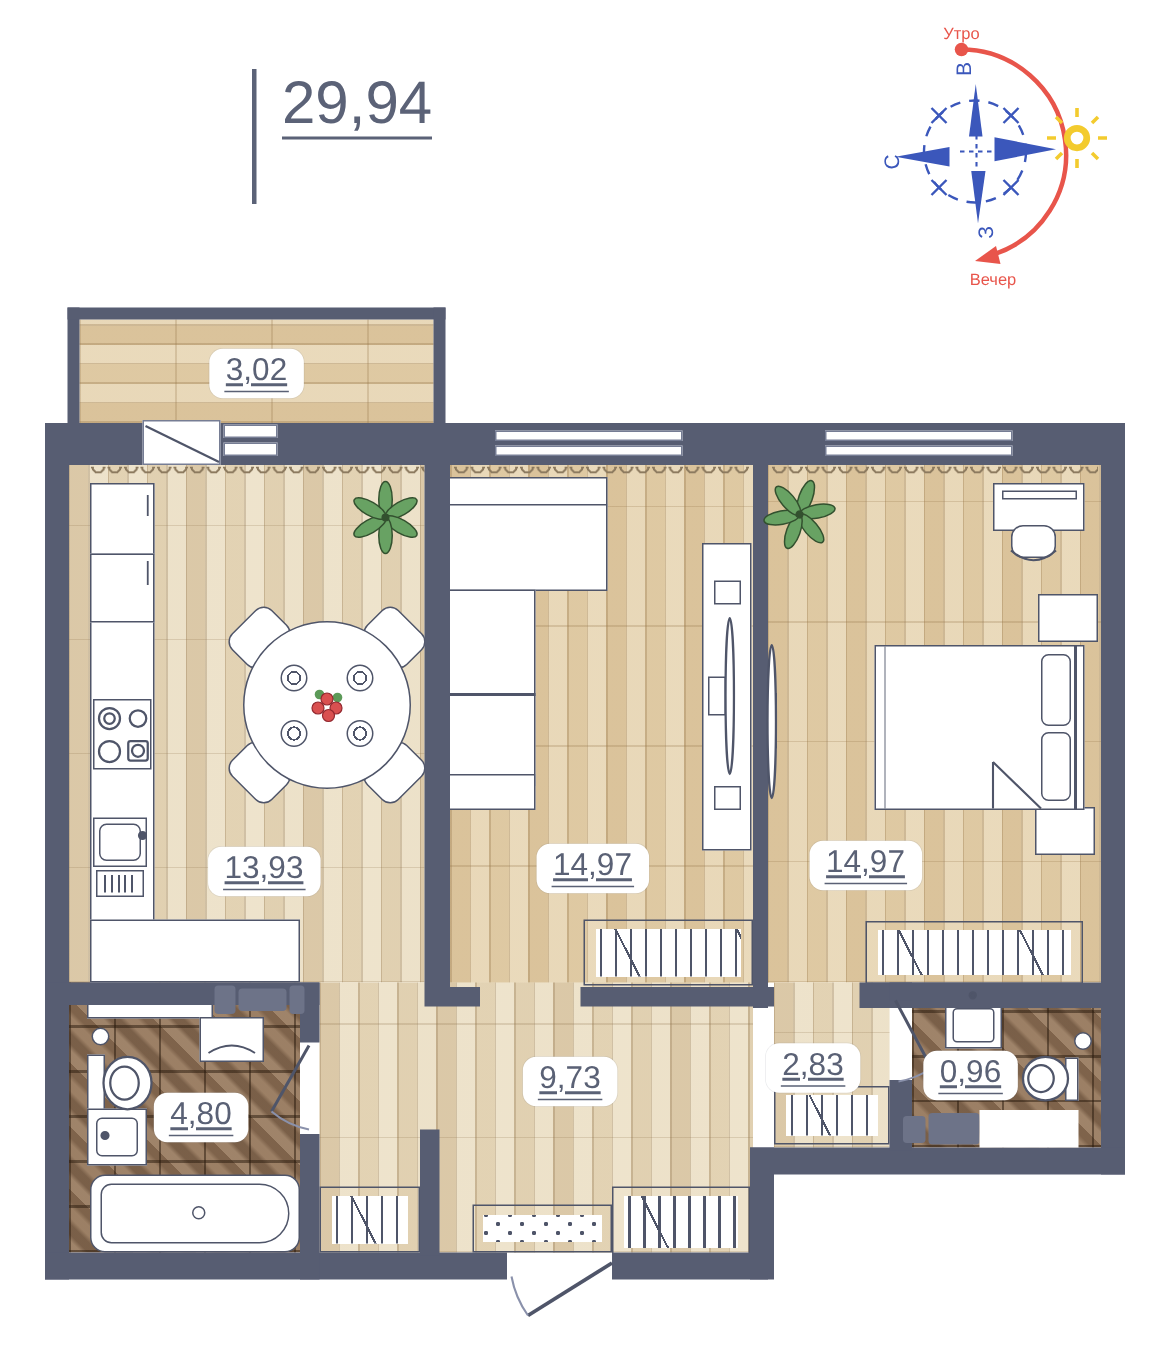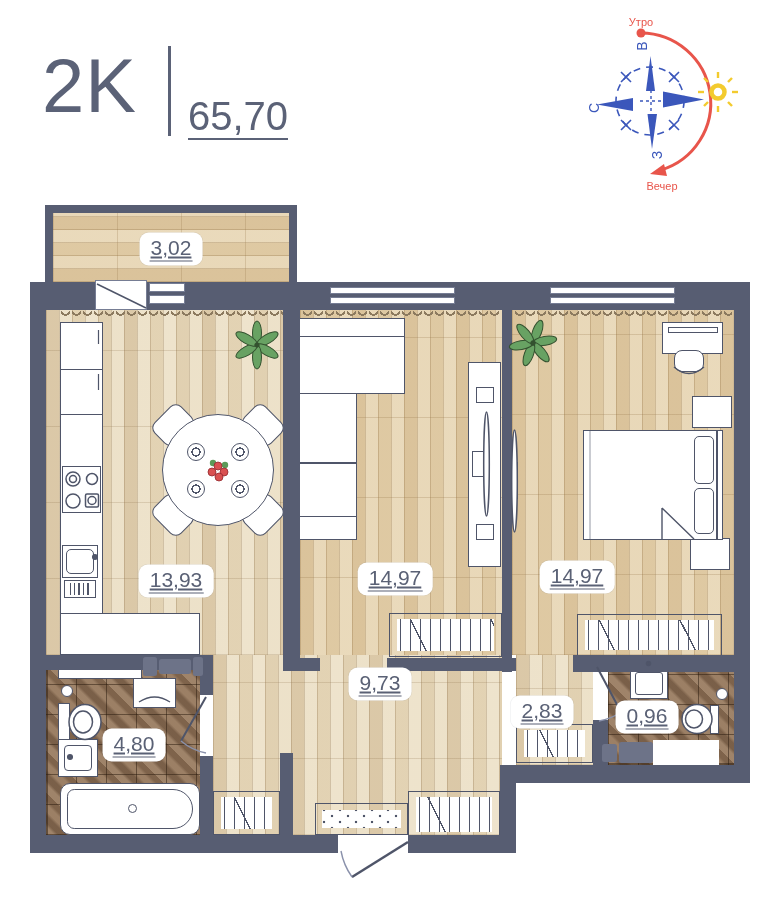--- a/index.html
+++ b/index.html
@@ -49,24 +49,23 @@
     box-shadow:0 0 0 .5px rgba(90,97,117,.12);}
   .area-label span{border-bottom:1.5px solid #5a6175;padding:0 1px 2px;text-decoration:underline;}
   .hdr{color:#5b6277;}
   svg text{font-family:"Liberation Sans",sans-serif;}
 </style>
 </head>
 <body>
 
 <div id="plan">
 
-  <div class="abs hdr" style="left:42px;top:44px;font-size:76px;line-height:84px;letter-spacing:1px;z-index:7">2K</div>
   <div class="abs" style="left:168px;top:46px;width:3px;height:90px;background:#5b6277;z-index:7"></div>
-  <div class="abs hdr" style="left:188px;top:95px;font-size:40px;line-height:42px;z-index:7">
-    <span style="display:inline-block;border-bottom:2.5px solid #5b6277;padding-bottom:1px">65,70</span>
+  <div class="abs hdr" style="left:188px;top:48px;font-size:40px;line-height:42px;z-index:7">
+    <span style="display:inline-block;border-bottom:2.5px solid #5b6277;padding-bottom:1px">29,94</span>
   </div>
 
   <svg class="abs" style="left:575px;top:5px;z-index:7" width="185" height="195" viewBox="575 5 185 195">
     <circle cx="650" cy="101" r="34" fill="none" stroke="#3b57bb" stroke-width="1.6" stroke-dasharray="7 6"></circle>
     <g stroke="#3b57bb" stroke-width="1.6">
       <path d="M669 72 L679 82 M679 72 L669 82"></path>
       <path d="M621 72 L631 82 M631 72 L621 82"></path>
       <path d="M669 120 L679 130 M679 120 L669 130"></path>
       <path d="M621 120 L631 130 M631 120 L621 130"></path>
     </g>
@@ -278,18 +277,18 @@
       <circle cx="6" cy="2" r="4" fill="#d95050" stroke="#93282f" stroke-width=".8"></circle>
       <circle cx="-6" cy="2" r="4" fill="#d95050" stroke="#93282f" stroke-width=".8"></circle>
       <circle cx="1" cy="7" r="4" fill="#d95050" stroke="#93282f" stroke-width=".8"></circle>
     </g>
   </svg>
 
   <div class="abs area-label" style="left:171px;top:249px"><span>3,02</span></div>
   <div class="abs area-label" style="left:176px;top:581px"><span>13,93</span></div>
   <div class="abs area-label" style="left:395px;top:579px"><span>14,97</span></div>
   <div class="abs area-label" style="left:577px;top:577px"><span>14,97</span></div>
-  <div class="abs area-label" style="left:380px;top:684px"><span>9,73</span></div>
+  <div class="abs area-label" style="left:380px;top:721px"><span>9,73</span></div>
   <div class="abs area-label" style="left:134px;top:745px"><span>4,80</span></div>
   <div class="abs area-label" style="left:542px;top:712px"><span>2,83</span></div>
   <div class="abs area-label" style="left:647px;top:717px"><span>0,96</span></div>
 
 </div>
 
 </body></html>

